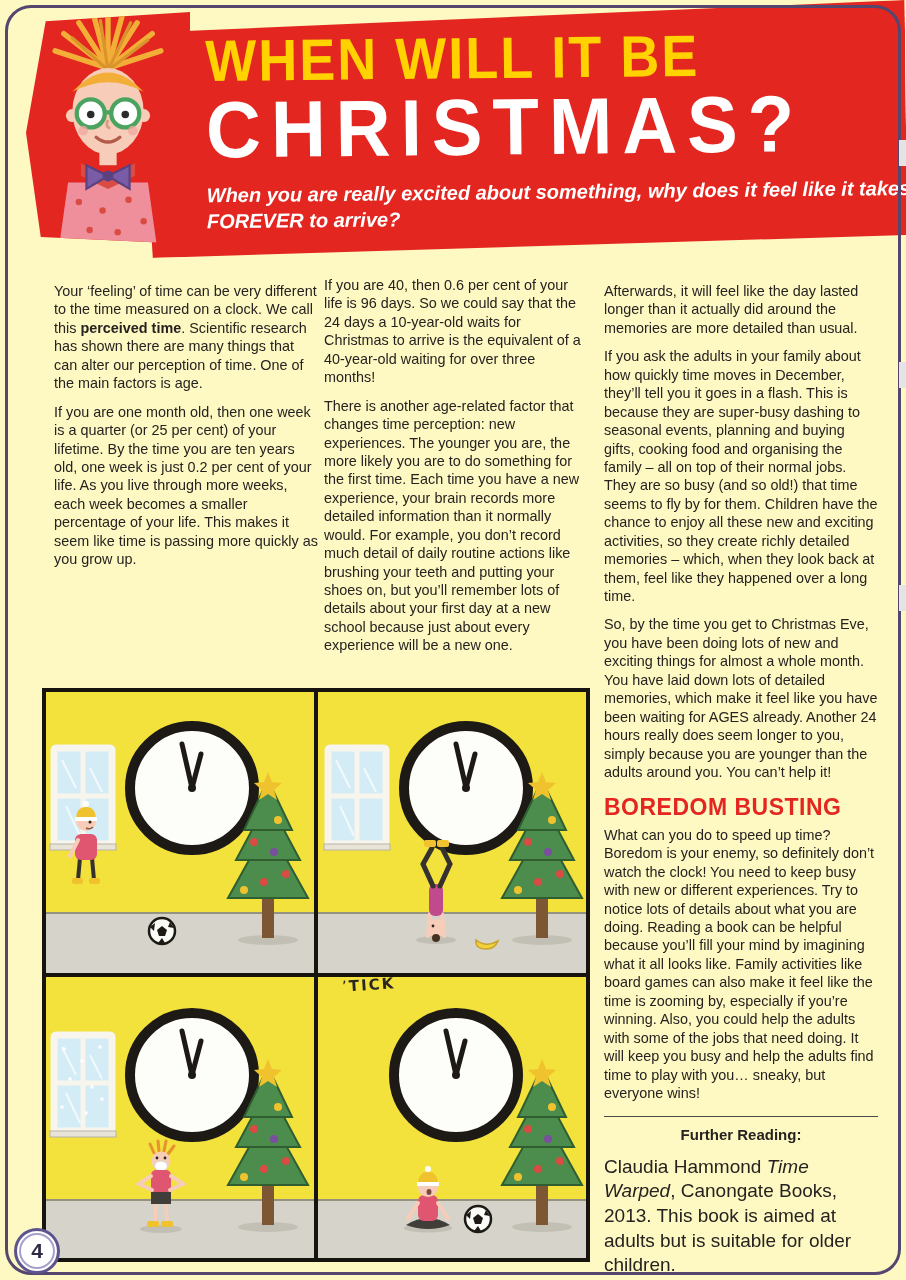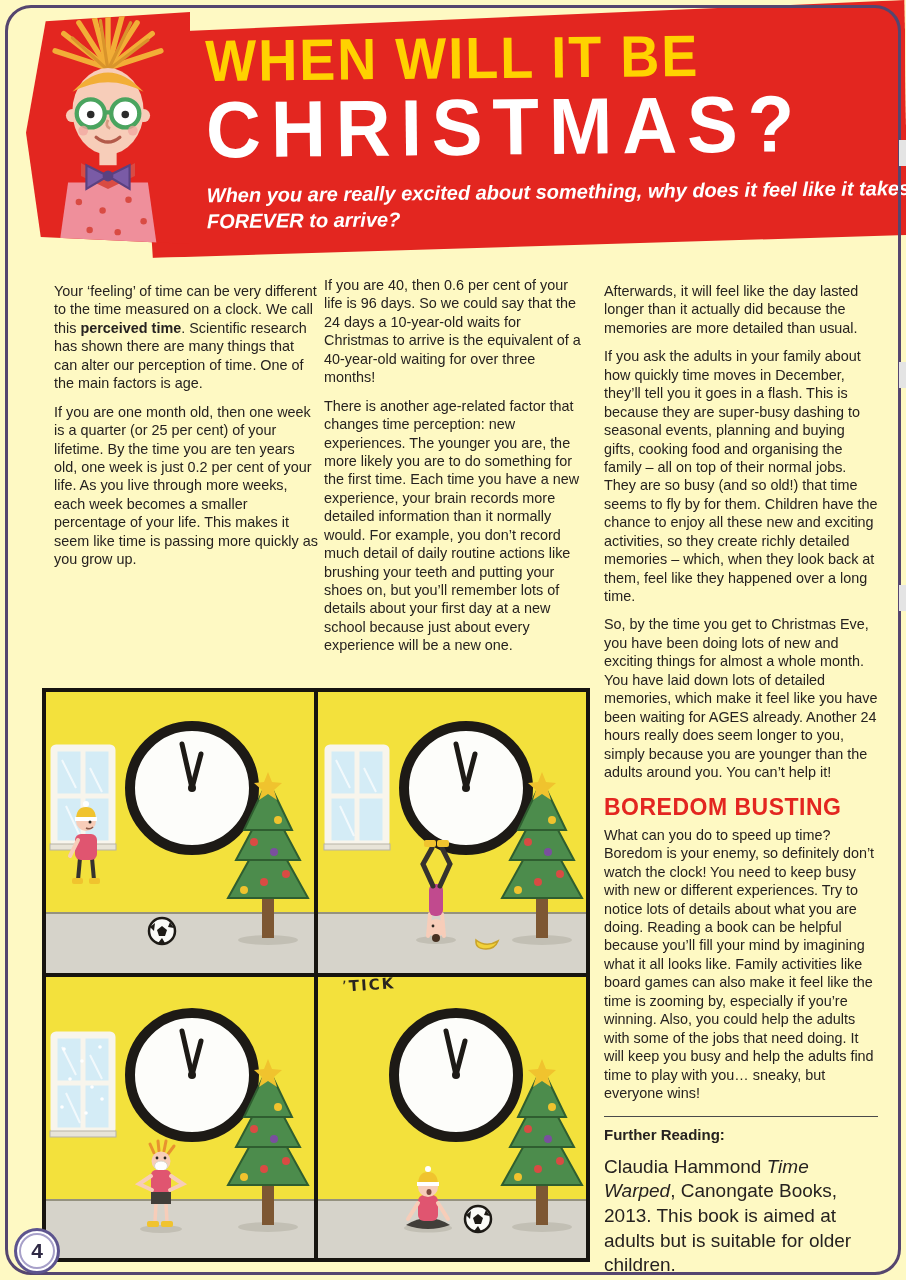--- a/index.html
+++ b/index.html
@@ -45,21 +45,21 @@
   .col strong { font-weight:bold; }
   .col1 { left:42px;  top:282px; width:264px;margin-left:12px; }
   .col2 { left:324px; top:276px; width:264px; }
   .col3 { left:604px; top:282px; width:274px; }
 
   .boredom-heading {
     margin:8px 0 5px 0; font-size:23px; font-weight:800; color:#e32620;
     letter-spacing:0.5px; transform:scaleY(1.08); transform-origin:left top;
   }
   .fr-rule { border:none; border-top:1.5px solid #4a4a4a; margin:14px 0 8px 0; }
-  .fr-heading { font-size:15px; font-weight:bold; margin:0 0 2px 0; }
+  .fr-heading { font-size:15px; font-weight:bold; margin:0 0 2px 0;text-align:center; }
   .fr-body { font-size:19px; line-height:1.3; margin:0; }
   .fr-body em { font-style:italic; }
 
   
   .comic { position:absolute; left:42px; top:688px; width:548px; height:574px; z-index:1; }
   .comic svg { width:548px; height:574px; display:block; }
   .tick {
     position:absolute; left:300px; top:288px; font-size:15px; letter-spacing:2px;
     font-family:"DejaVu Sans", sans-serif; color:#2a2620; font-weight:bold;
     transform:rotate(-4deg);
@@ -148,21 +148,21 @@
     <p><span>Your ‘feeling’ of time can be very different to the time measured on a clock. We call this </span><strong>perceived time</strong><span>. Scientific research has shown there are many things that can alter our perception of time. One of the main factors is age.</span></p>
     <p>If you are one month old, then one week is a quarter (or 25 per cent) of your lifetime. By the time you are ten years old, one week is just 0.2 per cent of your life. As you live through more weeks, each week becomes a smaller percentage of your life. This makes it seem like time is passing more quickly as you grow up.</p>
   </div>
 
   <div class="col col2">
     <p>If you are 40, then 0.6 per cent of your life is 96 days. So we could say that the 24 days a 10-year-old waits for Christmas to arrive is the equivalent of a 40-year-old waiting for over three months!</p>
     <p>There is another age-related factor that changes time perception: new experiences. The younger you are, the more likely you are to do something for the first time. Each time you have a new experience, your brain records more detailed information than it normally would. For example, you don’t record much detail of daily routine actions like brushing your teeth and putting your shoes on, but you’ll remember lots of details about your first day at a new school because just about every experience will be a new one.</p>
   </div>
 
   <div class="col col3">
-    <p>Afterwards, it will feel like the day lasted longer than it actually did because the memories are more detailed than usual.</p>
+    <p>Afterwards, it will feel like the day lasted longer than it actually did around the memories are more detailed than usual.</p>
     <p>If you ask the adults in your family about how quickly time moves in December, they’ll tell you it goes in a flash. This is because they are super-busy dashing to seasonal events, planning and buying gifts, cooking food and organising the family – all on top of their normal jobs. They are so busy (and so old!) that time seems to fly by for them. Children have the chance to enjoy all these new and exciting activities, so they create richly detailed memories – which, when they look back at them, feel like they happened over a long time.</p>
     <p>So, by the time you get to Christmas Eve, you have been doing lots of new and exciting things for almost a whole month. You have laid down lots of detailed memories, which make it feel like you have been waiting for AGES already. Another 24 hours really does seem longer to you, simply because you are younger than the adults around you. You can’t help it!</p>
     <h3 class="boredom-heading">BOREDOM BUSTING</h3>
     <p>What can you do to speed up time? Boredom is your enemy, so definitely don’t watch the clock! You need to keep busy with new or different experiences. Try to notice lots of details about what you are doing. Reading a book can be helpful because you’ll fill your mind by imagining what it all looks like.  Family activities like board games can also make it feel like the time is zooming by, especially if you’re winning. Also, you could help the adults with some of the jobs that need doing. It will keep you busy and help the adults find time to play with you… sneaky, but everyone wins!</p>
     <hr class="fr-rule">
     <p class="fr-heading">Further Reading:</p>
     <p class="fr-body"><span>Claudia Hammond </span><em>Time Warped</em><span>, Canongate Books, 2013. This book is aimed at adults but is suitable for older children.</span></p>
   </div>
 
   <div class="comic">

